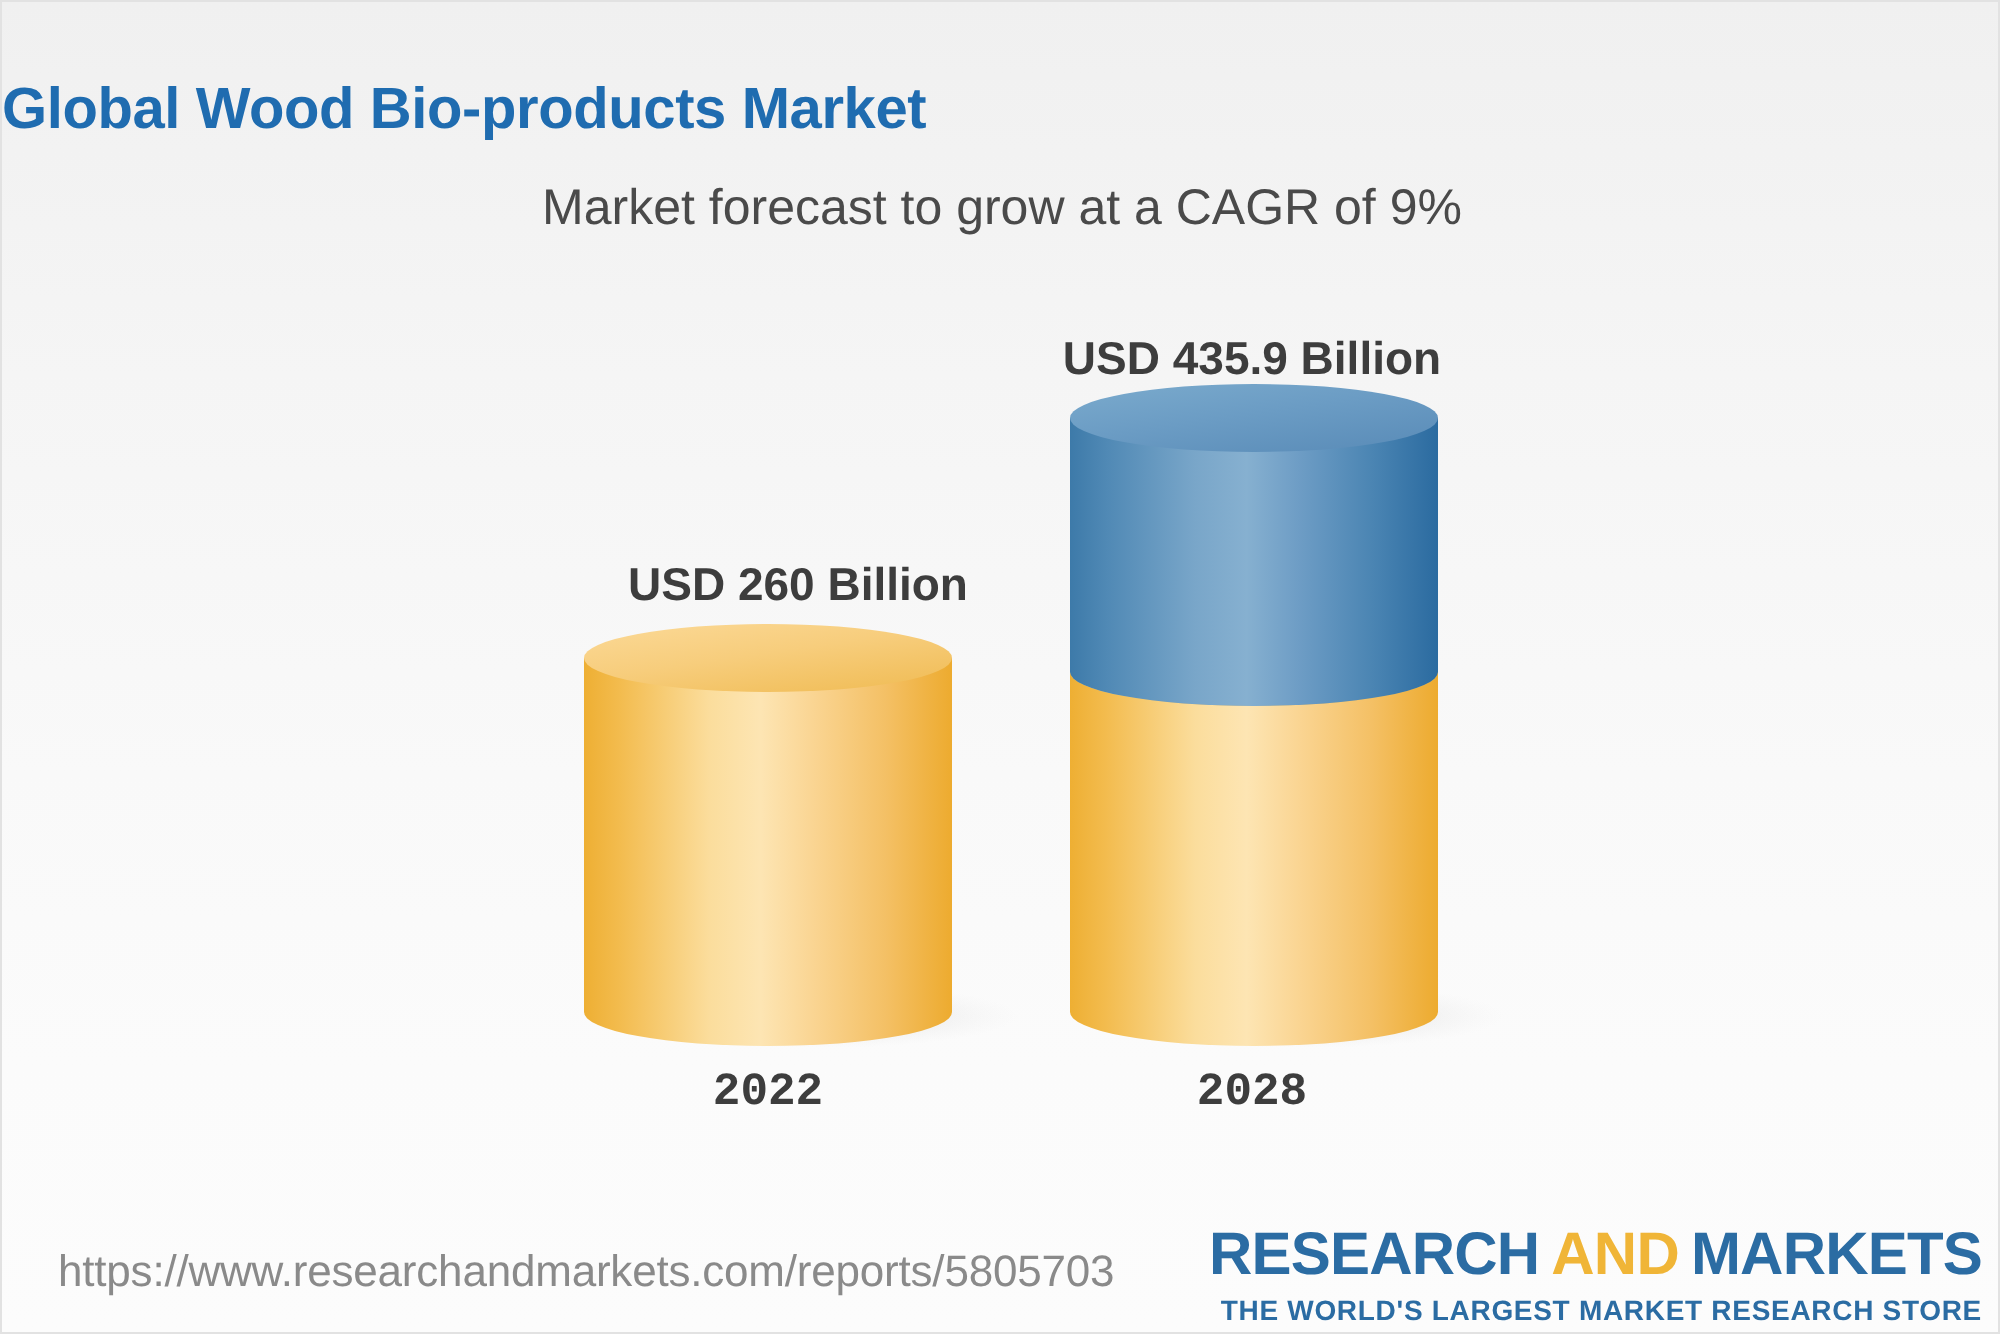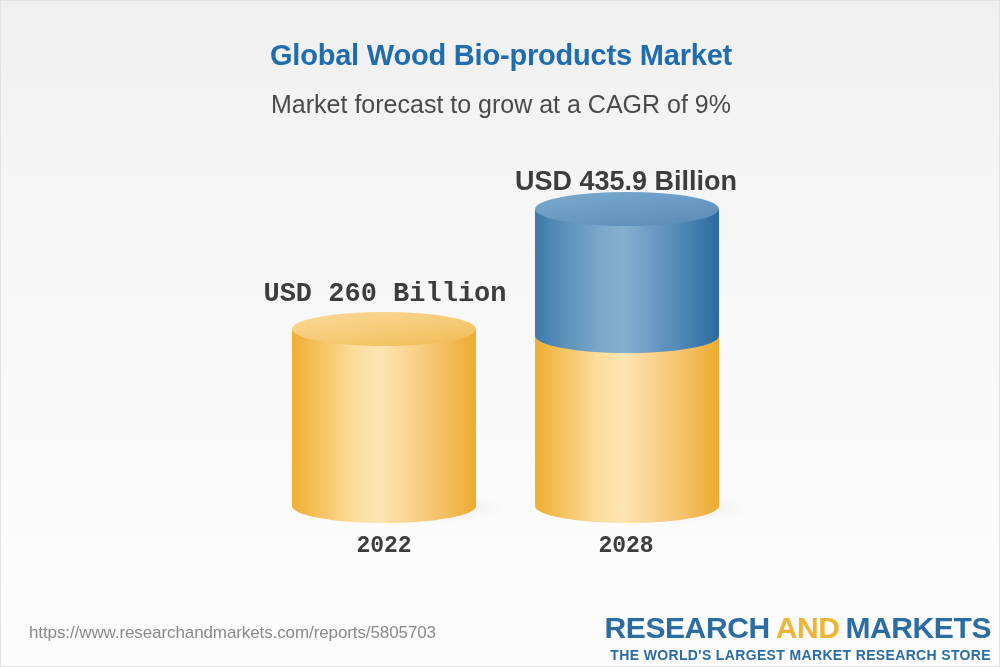--- a/index.html
+++ b/index.html
@@ -20,21 +20,21 @@
     background: linear-gradient(180deg, #f0f0f0 0%, #f5f5f5 28%, #f9f9f9 58%, #fbfbfb 80%, #fcfcfc 100%);
     overflow: hidden;
   }
 
   
   #chart-title {
     position: absolute;
     left: 0;
     top: 38px;
     width: 1000px;
-    text-align: center;
+    text-align: left;
     font-size: 29px;
     font-weight: bold;
     color: #1f6cb0;
     letter-spacing: -0.2px;
   }
   #chart-subtitle {
     position: absolute;
     left: 0;
     top: 89px;
     width: 1000px;
@@ -55,42 +55,42 @@
 
   .bar-group {
     position: absolute;
     bottom: 0;
   }
 
   .value-label {
     position: absolute;
     width: 300px;
     text-align: center;
-    font-size: 27px;
+    font-size: 23px;
     font-weight: bold;
     color: #3d3d3d;
     white-space: nowrap;
   }
 
   .cat-label {
     position: absolute;
     width: 300px;
     text-align: center;
     font-size: 23px;
     font-weight: bold;
     color: #3d3d3d;
     font-family: Liberation Mono, monospace;
   }
 
   
   #source-url {
     position: absolute;
     left: 28px;
     top: 622px;
-    font-size: 17px;
+    font-size: 22px;
     color: #8a8a8a;
     letter-spacing: -0.1px;
   }
 
   #logo-block {
     position: absolute;
     right: 8px;
     top: 600px;
     text-align: right;
   }
@@ -116,21 +116,21 @@
 </head>
 <body>
 
 <div id="chart-card">
 
   <div id="chart-title">Global Wood Bio-products Market</div>
   <div id="chart-subtitle">Market forecast to grow at a CAGR of 9%</div>
 
   <div id="plot-area">
 
-    <div class="value-label" style="left:234px; top:278px;font-family:Liberation Mono, monospace;">USD 260 Billion</div>
+    <div class="value-label" style="left:248px; top:278px;">USD 260 Billion</div>
 
     <svg class="bar-group" style="left:270px; top:300px;" width="240" height="250" viewBox="0 0 240 250">
       <defs>
         <linearGradient id="gradYellowBody" x1="0" y1="0" x2="1" y2="0">
           <stop offset="0%" stop-color="#eeaf33"></stop>
           <stop offset="10%" stop-color="#f3bc4f"></stop>
           <stop offset="34%" stop-color="#fbdd9c"></stop>
           <stop offset="48%" stop-color="#fde5b3"></stop>
           <stop offset="62%" stop-color="#fad593"></stop>
           <stop offset="82%" stop-color="#f4c065"></stop>

